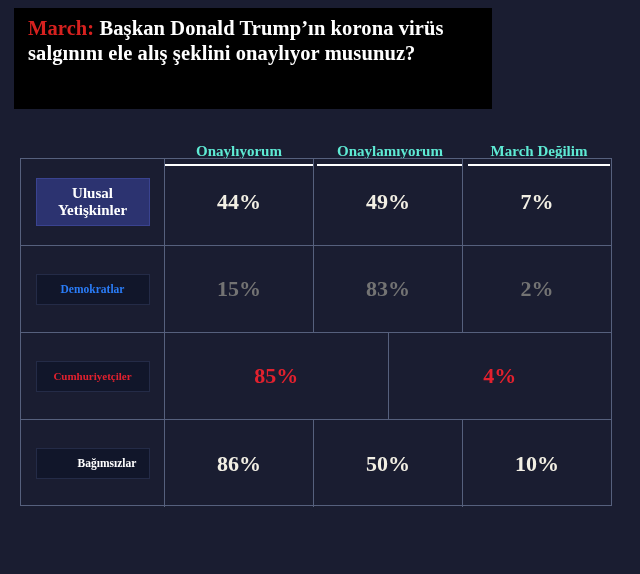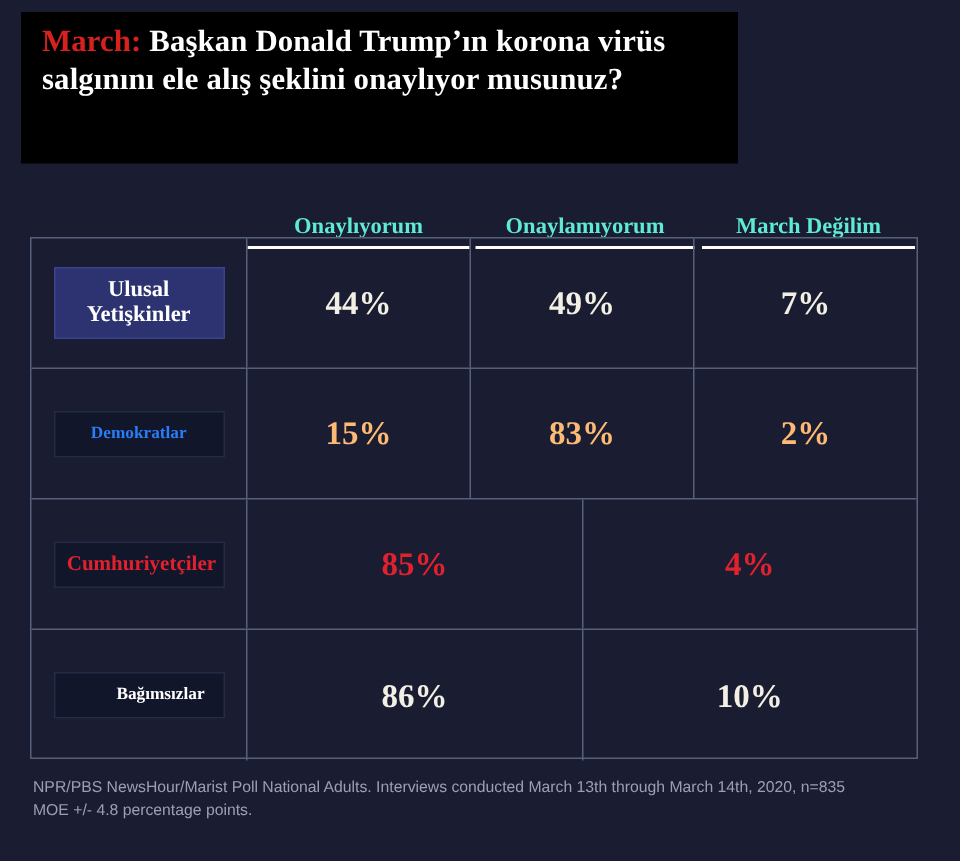--- a/index.html
+++ b/index.html
@@ -147,21 +147,21 @@
   .chip-dem {
     background: #11162a;
     color: #2a7cf7;
     font-size: 11.5px;
     width: 114px;
     border: 1px solid #242b47;
   }
   .chip-rep {
     background: #11162a;
     color: #e2212e;
-    font-size: 14px;
+    font-size: 11px;
     width: 114px;
     border: 1px solid #242b47;
   }
   .chip-ind {
     background: #11162a;
     color: #ffffff;
     font-size: 11.5px;
     width: 114px;
     border: 1px solid #242b47;
     padding-left: 37px;
@@ -172,21 +172,21 @@
     display: flex;
     align-items: center;
     justify-content: center;
     font-family: "Liberation Serif", serif;
     font-weight: bold;
     font-size: 22px;
     box-sizing: border-box;
   }
   .cell-val:last-child { border-right: none; }
   .v-white { color: #f2efe4; }
-  .v-blue  { color: #fdba74; }
+  .v-blue  { color: #737373; }
   .v-red   { color: #e2212e; }
 
   
   .footnote {
     position: absolute;
     left: 22px;
     top: 518px;
     width: 560px;
     color: #9aa0b4;
     font-family: "Liberation Sans", sans-serif;
@@ -238,20 +238,20 @@
       </div>
       <div class="cell-val v-red">85%</div>
       <div class="cell-val v-red">4%</div>
     </div>
 
     <div class="row">
       <div class="cell-label">
         <span class="label-chip chip-ind">Bağımsızlar</span>
       </div>
       <div class="cell-val v-white">86%</div>
+      <div class="cell-val v-white">50%</div>
       <div class="cell-val v-white">10%</div>
     </div>
 
   </div>
 
-  <div class="footnote">NPR/PBS NewsHour/Marist Poll National Adults. Interviews conducted March 13th through March 14th, 2020, n=835 MOE +/- 4.8 percentage points.</div>
 
 </div>
 
 </body></html>

